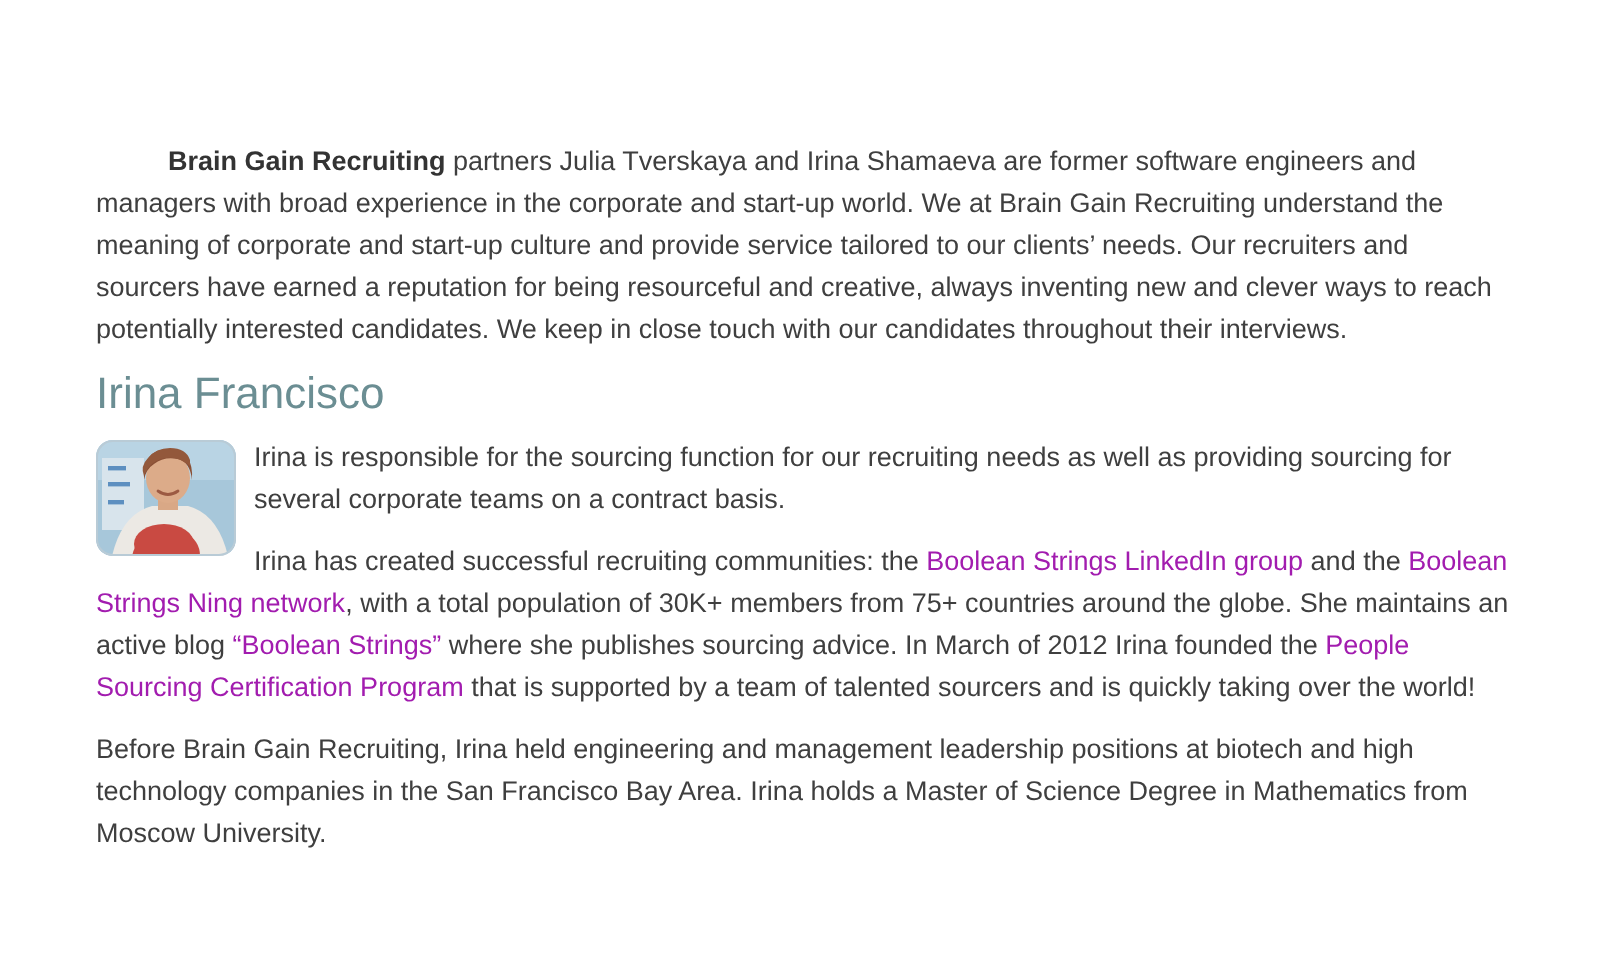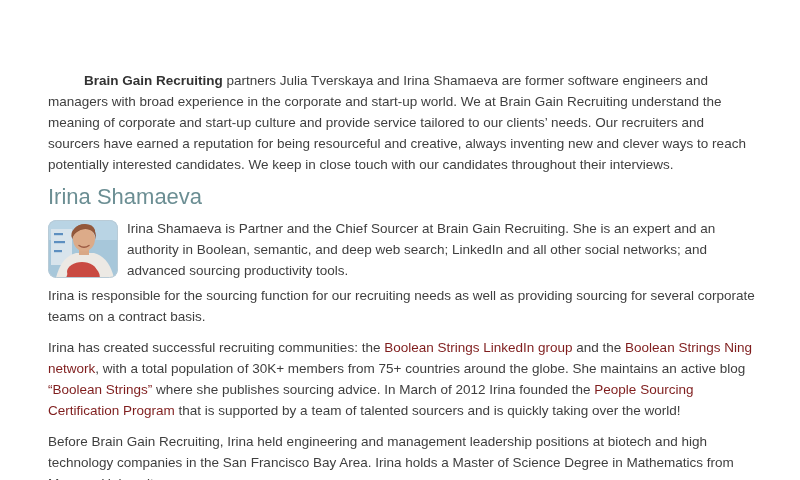--- a/index.html
+++ b/index.html
@@ -33,33 +33,33 @@
     float: left;
     width: 70px;
     height: 58px;
     margin: 2px 9px 4px 0;
     border-radius: 8px;
     overflow: hidden;
     display: block;
   }
   .bio-first { margin-bottom: 4px; }
   a.lnk {
-    color: #7f1d1d;
+    color: #a21caf;
     text-decoration: none;
     cursor: pointer;
   }
 </style>
 </head>
 <body>
 
 <div class="content">
 
   <p><span class="lead">Brain Gain Recruiting</span><span> partners Julia Tverskaya and Irina Shamaeva are former software engineers and managers with broad experience in the corporate and start-up world. We at Brain Gain Recruiting understand the meaning of corporate and start-up culture and provide service tailored to our clients’ needs. Our recruiters and sourcers have earned a reputation for being resourceful and creative, always inventing new and clever ways to reach potentially interested candidates. We keep in close touch with our candidates throughout their interviews.</span></p>
 
-  <h2 class="profile-heading">Irina Shamaeva</h2>
+  <h2 class="profile-heading">Irina Francisco</h2>
 
   <span class="photo">
     <svg width="70" height="58" viewBox="0 0 70 58" xmlns="http://www.w3.org/2000/svg">
       <defs>
         <clipPath id="photoClip">
             <rect x="0" y="0" width="70" height="58" rx="8"></rect>
           </clipPath>
       </defs>
       <g clip-path="url(#photoClip)">
         <rect x="0" y="0" width="70" height="58" fill="#a7c7da"></rect>
@@ -74,20 +74,19 @@
         <rect x="31" y="26" width="10" height="9" fill="#d9a886"></rect>
         <ellipse cx="36" cy="19" rx="11" ry="12.5" fill="#dcab89"></ellipse>
         <path d="M24 20 Q23 5 36 4.5 Q49 5 48 20 Q47 11 41 9.5 Q34 8 29 12 Q25 14.5 24 20 Z" fill="#8a5036"></path>
         <path d="M24 18 Q22 13 26 9 Q30 4 37 4 Q45 4 47 10 L47 13 Q41 8 35 9 Q27 10 24 18 Z" fill="#93583b"></path>
         <path d="M31 25.5 Q36 29 41 25.5" stroke="#9c5a42" stroke-width="1.4" fill="none" stroke-linecap="round"></path>
       </g>
       <rect x="0.5" y="0.5" width="69" height="57" rx="8" fill="none" stroke="#b9cbd6" stroke-width="1"></rect>
     </svg>
   </span>
 
-  <p class="bio-first">Irina Shamaeva is Partner and the Chief Sourcer at Brain Gain Recruiting. She is an expert and an authority in Boolean, semantic, and deep web search; LinkedIn and all other social networks; and advanced sourcing productivity tools.</p>
   <p>Irina is responsible for the sourcing function for our recruiting needs as well as providing sourcing for several corporate teams on a contract basis.</p>
 
   <p><span>Irina has created successful recruiting communities: the </span><a class="lnk">Boolean Strings LinkedIn group</a><span> and the </span><a class="lnk">Boolean Strings Ning network</a><span>, with a total population of 30K+ members from 75+ countries around the globe. She maintains an active blog </span><a class="lnk">“Boolean Strings”</a><span> where she publishes sourcing advice. In March of 2012 Irina founded the </span><a class="lnk">People Sourcing Certification Program</a><span> that is supported by a team of talented sourcers and is quickly taking over the world!</span></p>
 
   <p>Before Brain Gain Recruiting, Irina held engineering and management leadership positions at biotech and high technology companies in the San Francisco Bay Area. Irina holds a Master of Science Degree in Mathematics from Moscow University.</p>
 
 </div>
 
 </body></html>

